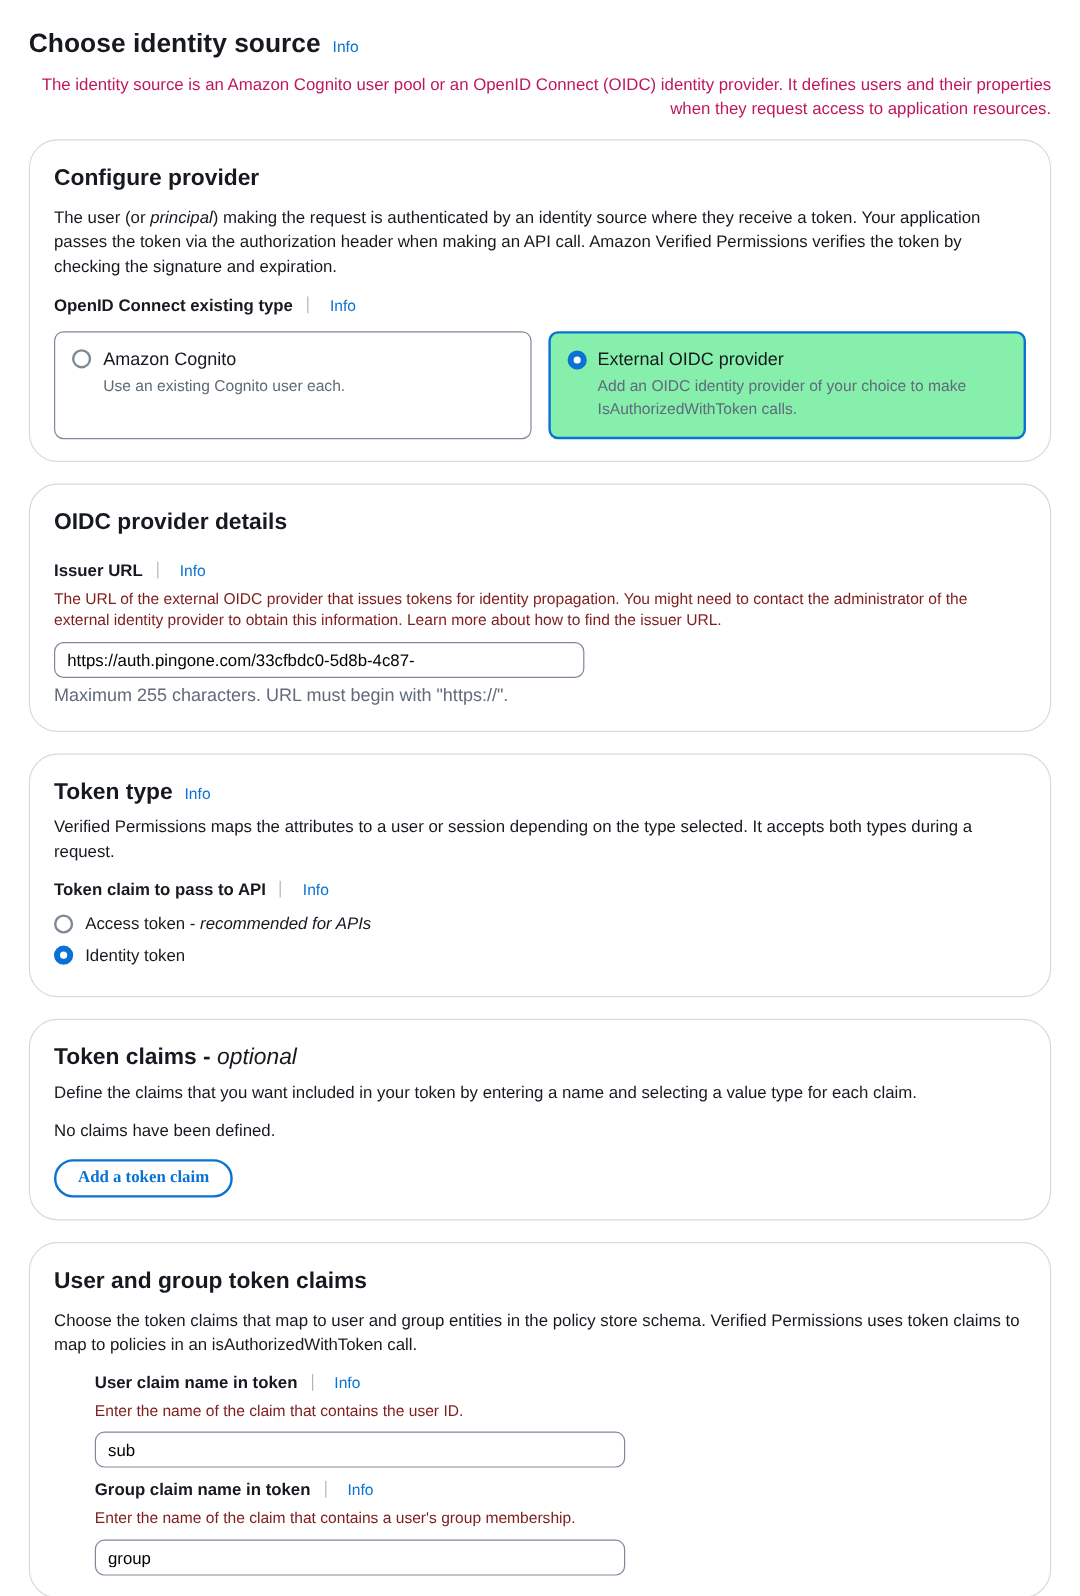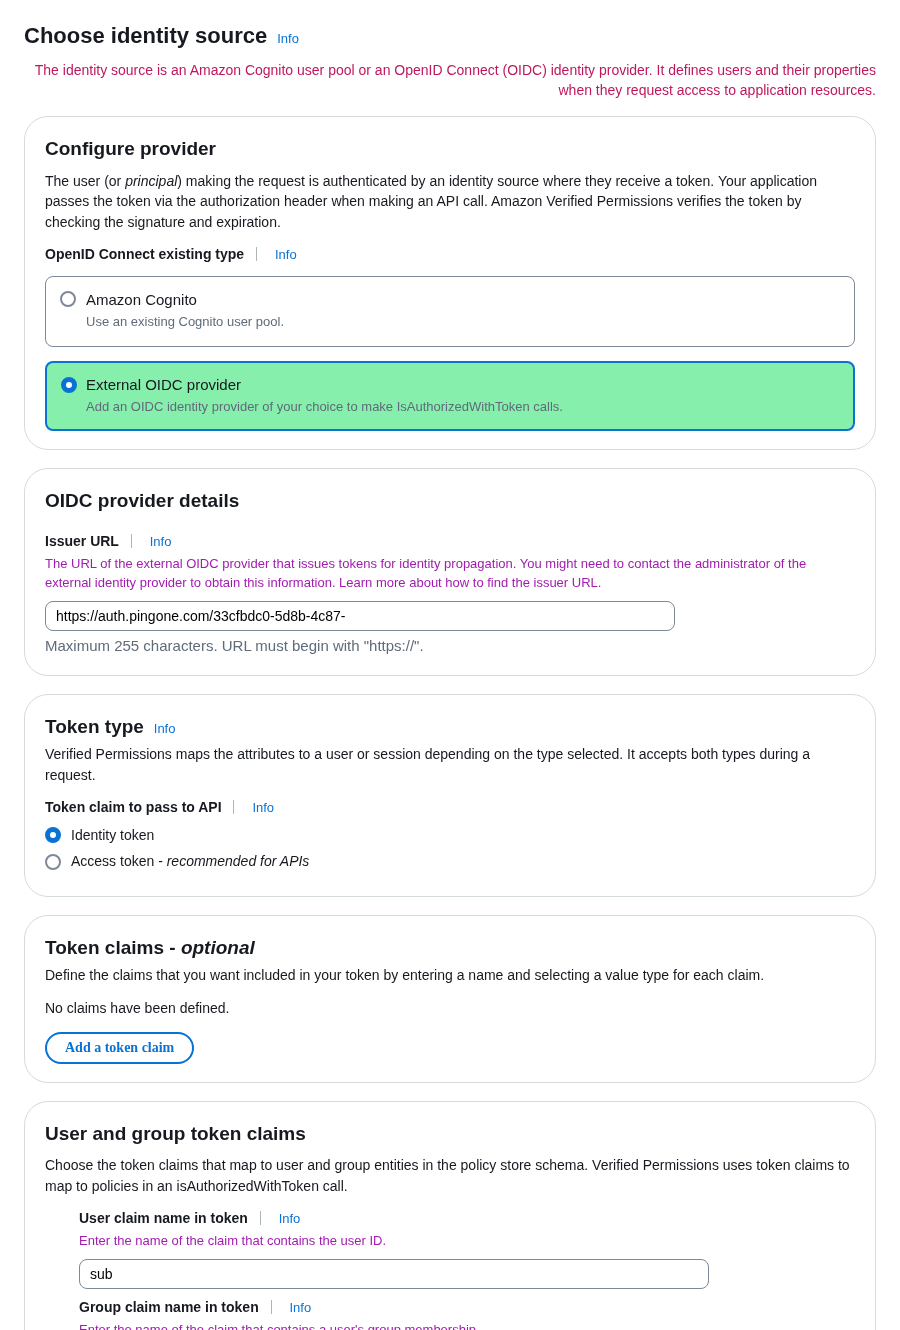--- a/index.html
+++ b/index.html
@@ -42,38 +42,37 @@
     font-weight: 700;
     margin: 0 0 4px 0;
     display: inline-block;
   }
   .panel h2.with-suffix { display: inline; }
   .panel-desc {
     font-size: 14px;
     color: #16191f;
     margin: 4px 0 12px 0;
   }
-  .panel-desc-sm { font-size: 13px; color: #a21caf; margin: 2px 0 8px 0; }
+  .panel-desc-sm { font-size: 13px; color: #7f1d1d; margin: 2px 0 8px 0; }
   .field-label {
     font-weight: 700;
     font-size: 14px;
     display: inline-block;
     margin-bottom: 2px;
   }
   .vbar {
     display: inline-block;
     border-left: 1px solid #aab7b8;
     height: 14px;
     margin: 0 8px -2px 8px;
   }
   .provider-row {
     display: flex;
     gap: 14px;
     margin-top: 10px;
-    flex-direction: column;
   }
   .provider-card {
     flex: 1;
     border: 1px solid #7d8998;
     border-radius: 8px;
     padding: 12px 14px 14px 40px;
     position: relative;
     cursor: pointer;
   }
   .provider-card.selected {
@@ -89,21 +88,21 @@
     border-radius: 50%;
     border: 2px solid #7d8998;
     background: #fff;
   }
   .provider-card.selected .radio {
     border: 5px solid #0972d3;
   }
   .provider-title { font-weight: 400; font-size: 15px; }
   .provider-sub { font-size: 13px; color: #5f6b7a; margin-top: 2px; }
   .text-input {
-    width: 630px;
+    width: 442px;
     max-width: 100%;
     font-size: 14px;
     padding: 6px 10px;
     border: 1px solid #7d8998;
     border-radius: 8px;
     background: #fff;
     font-family: inherit;
   }
   .hint { font-size: 15px; color: #5f6b7a; margin-top: 4px; }
   .radio-line {
@@ -118,21 +117,21 @@
     border-radius: 50%;
     border: 2px solid #7d8998;
     background: #fff;
     flex-shrink: 0;
   }
   .radio-line.selected .radio {
     border: 5px solid #0972d3;
   }
   .optional-suffix {
     font-style: italic;
-    font-weight: 700;
+    font-weight: 400;
     font-size: 19px;
     margin-top: 16px;
   }
   .empty-msg { font-size: 14px; color: #16191f; margin: 8px 0 14px 0; }
   .btn {
     display: inline-block;
     border-radius: 20px;
     padding: 6px 18px;
     font-size: 14px;
     font-weight: 700;
@@ -162,21 +161,21 @@
   </p>
   <div class="section-block">
     <span class="field-label">OpenID Connect existing type</span>
     <span class="vbar"></span>
     <span class="info-link">Info</span>
   </div>
   <div class="provider-row">
     <div class="provider-card">
       <div class="radio"></div>
       <div class="provider-title">Amazon Cognito</div>
-      <div class="provider-sub">Use an existing Cognito user pool.</div>
+      <div class="provider-sub">Use an existing Cognito user each.</div>
     </div>
     <div class="provider-card selected">
       <div class="radio"></div>
       <div class="provider-title">External OIDC provider</div>
       <div class="provider-sub">Add an OIDC identity provider of your choice to make IsAuthorizedWithToken calls.</div>
     </div>
   </div>
 </div>
 
 <div class="panel">
@@ -193,29 +192,29 @@
 
 <div class="panel">
   <h2 class="with-suffix">Token type</h2>
   <span class="info-link">Info</span>
   <p class="panel-desc">Verified Permissions maps the attributes to a user or session depending on the type selected. It accepts both types during a request.</p>
   <div>
     <span class="field-label">Token claim to pass to API</span>
     <span class="vbar"></span>
     <span class="info-link">Info</span>
   </div>
-  <div class="radio-line selected">
-    <div class="radio"></div>
-    <span>Identity token</span>
-  </div>
   <div class="radio-line">
     <div class="radio"></div>
     <span>
       <span>Access token - </span><em>recommended for APIs</em>
     </span>
+  </div>
+  <div class="radio-line selected">
+    <div class="radio"></div>
+    <span>Identity token</span>
   </div>
 </div>
 
 <div class="panel">
   <h2 class="with-suffix">
     <span>Token claims</span><span> - </span><span class="optional-suffix">optional</span>
   </h2>
   <p class="panel-desc">Define the claims that you want included in your token by entering a name and selecting a value type for each claim.</p>
   <div class="empty-msg">No claims have been defined.</div>
   <button class="btn btn-outline-blue">Add a token claim</button>

